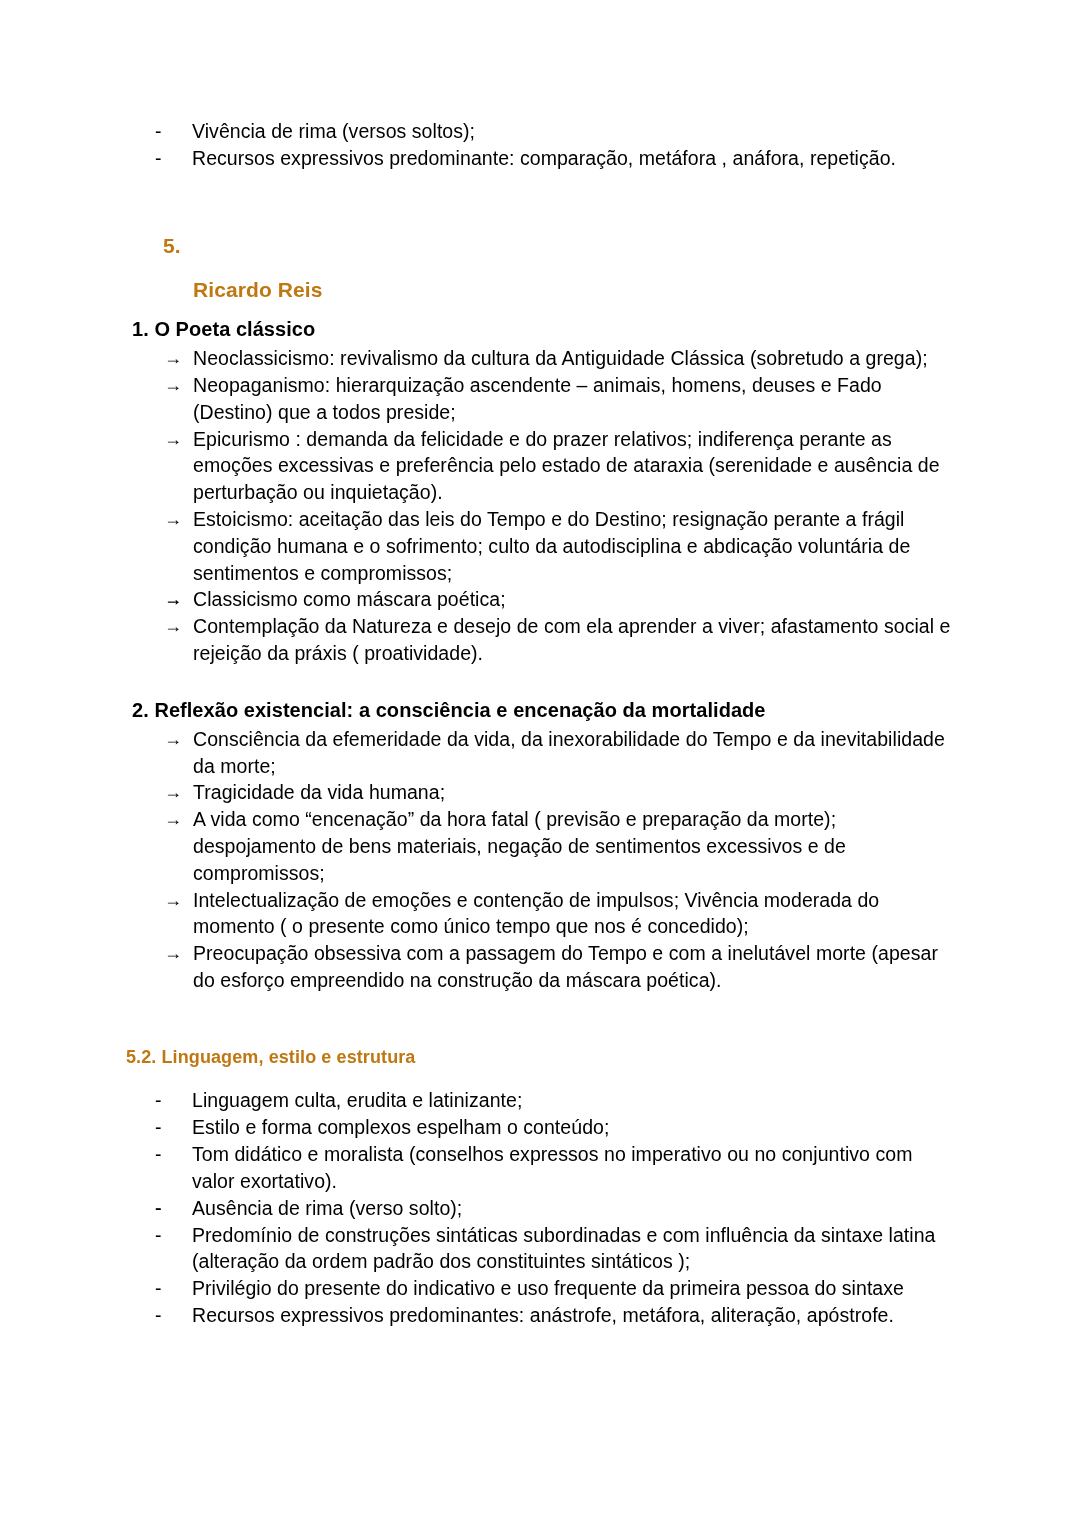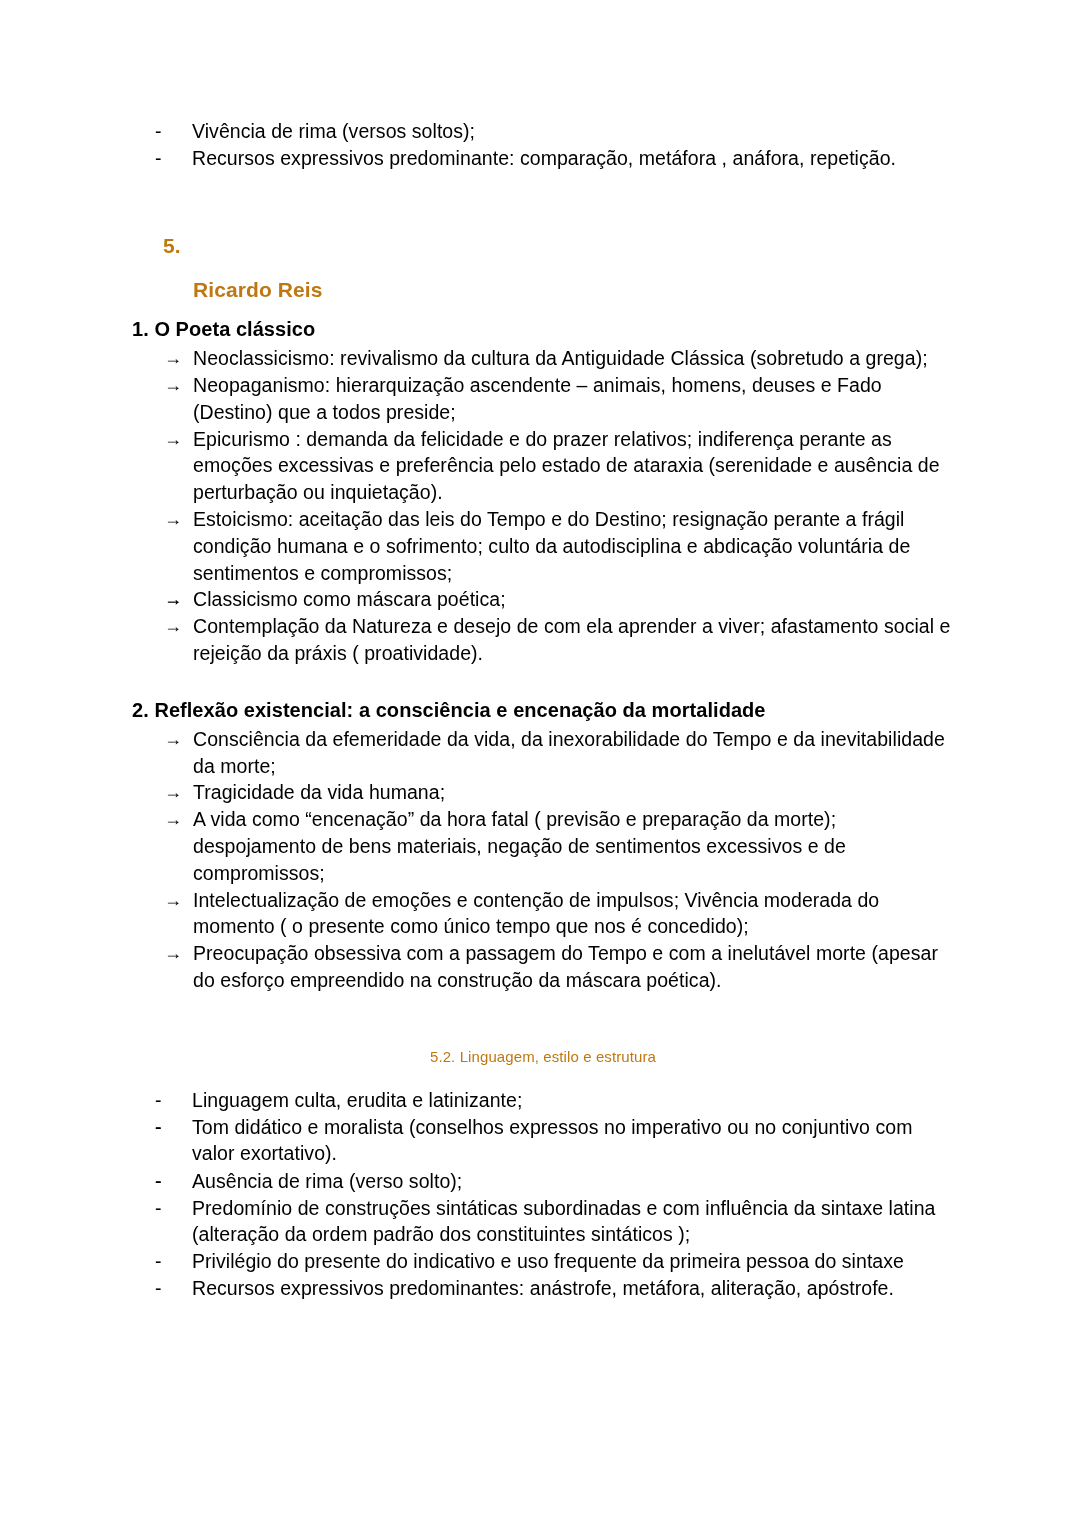--- a/index.html
+++ b/index.html
@@ -86,27 +86,26 @@
     left: 43px;
     top: 0;
   }
   .section-heading .sec-text {
     display: inline-block;
     padding-left: 30px;
     margin-top: 44px;
   }
 
   .sub-heading {
-    font-size: 15px;
-    font-weight: normal;
+    font-size: 18px;
+    font-weight: bold;
     color: #bf7811;
     line-height: 28px;
     padding-left: 6px;
     letter-spacing: 0.1px;
-    text-align: center;
   }
 
   .numbered-heading {
     font-size: 20px;
     font-weight: bold;
     color: #000000;
     line-height: 27px;
     padding-left: 12px;
     letter-spacing: 0.05px;
   }
@@ -160,21 +159,21 @@
       <li><span class="arrow-marker">→</span><span>Intelectualização de emoções e contenção de impulsos; Vivência moderada do momento ( o presente como único tempo que nos é concedido);</span></li>
       <li><span class="arrow-marker">→</span><span>Preocupação obsessiva com a passagem do Tempo e com a inelutável morte (apesar do esforço empreendido na construção da máscara poética).</span></li>
     </ul>
 
   <div class="sp-before-h52"></div>
 
   <div class="sub-heading">5.2. Linguagem, estilo e estrutura</div>
   <div class="sp-after-h52"></div>
   <ul class="dash-list" id="sec52-list">
       <li><span class="dash-marker">-</span><span>Linguagem culta, erudita e latinizante;</span></li>
-      <li><span class="dash-marker">-</span></li>
+      <li><span class="dash-marker">-</span><span>Estilo e forma complexos espelham o conteúdo;</span></li>
       <li><span class="dash-marker">-</span><span>Tom didático e moralista (conselhos expressos no imperativo ou no conjuntivo com valor exortativo).</span></li>
       <li><span class="dash-marker">-</span></li>
       <li><span class="dash-marker">-</span><span>Ausência de rima (verso solto);</span></li>
       <li><span class="dash-marker">-</span><span>Predomínio de construções sintáticas subordinadas e com influência da sintaxe latina (alteração da ordem padrão dos constituintes sintáticos );</span></li>
       <li><span class="dash-marker">-</span><span>Privilégio do presente do indicativo e uso frequente da primeira pessoa do sintaxe</span></li>
       <li><span class="dash-marker">-</span><span>Recursos expressivos predominantes: anástrofe, metáfora, aliteração, apóstrofe.</span></li>
     </ul>
 
 </div>
 

